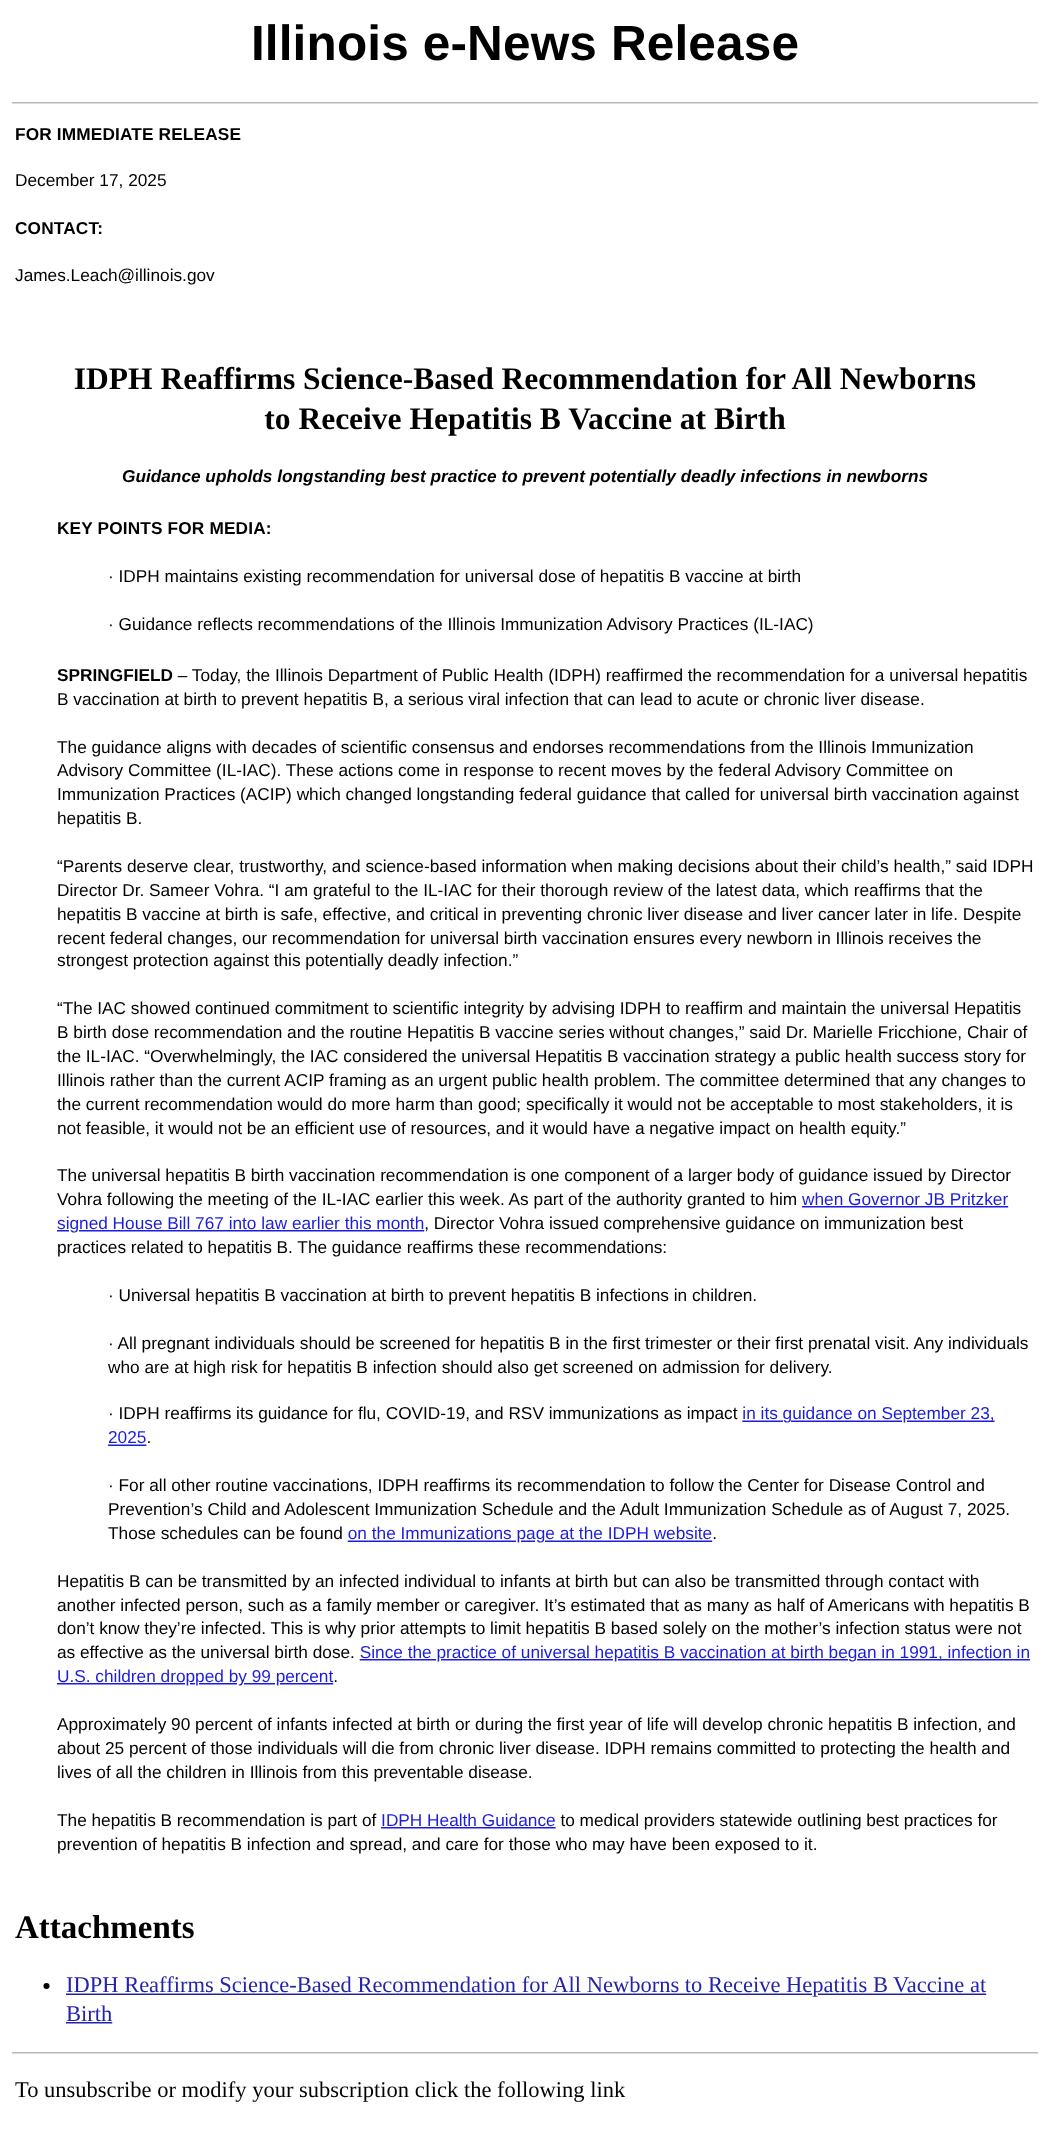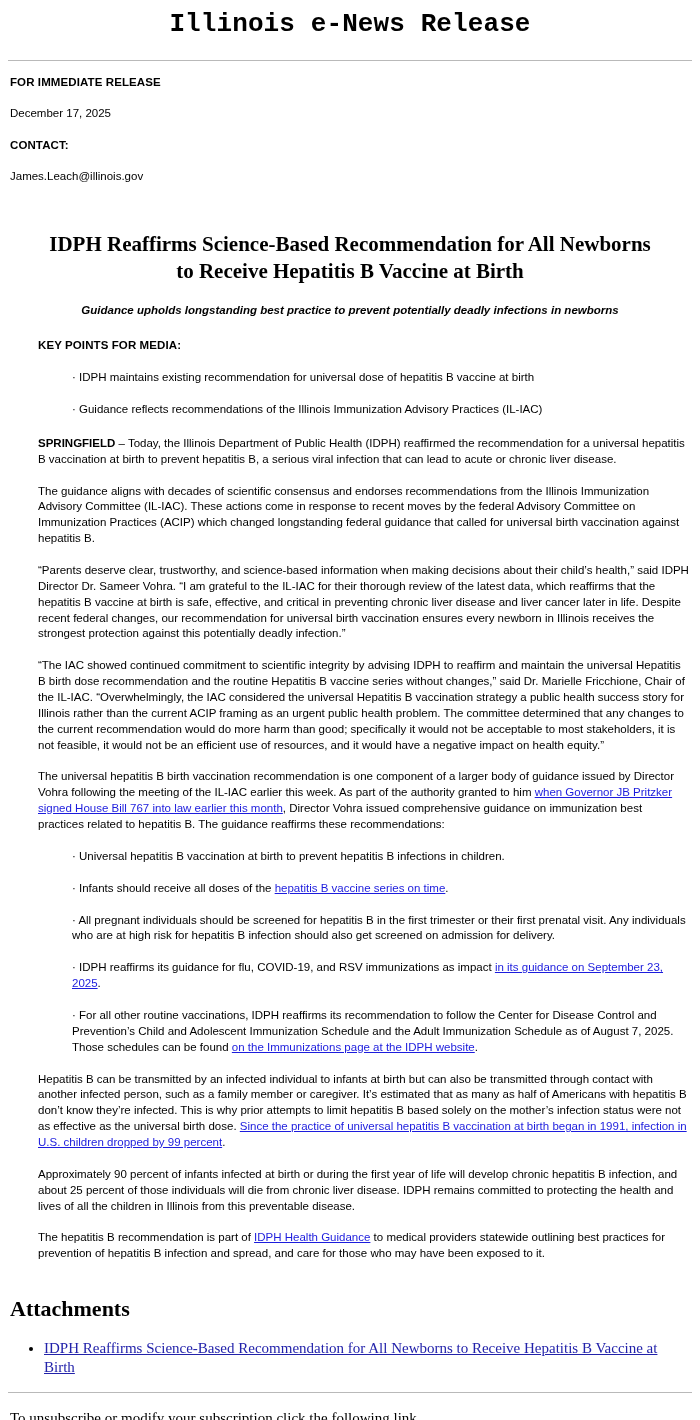--- a/index.html
+++ b/index.html
@@ -18,23 +18,23 @@
     box-sizing: border-box;
     padding: 0;
   }
 
   
   .masthead {
     text-align: center;
     padding: 10px 0 14px 0;
   }
   .masthead-title {
-    font-family: Liberation Mono, monospace;
-    font-weight: bold;
-    font-size: 26px;
+    font-family: Liberation Sans, sans-serif;
+    font-weight: bold;
+    font-size: 33px;
     line-height: 1.15;
     letter-spacing: 0.1px;
   }
   hr.rule {
     border: 0;
     border-top: 1px solid #b9b9b9;
     margin: 6px 8px 14px 8px;
   }
   hr.rule-foot {
     border: 0;
@@ -184,21 +184,20 @@
     <p class="para">The guidance aligns with decades of scientific consensus and endorses recommendations from the Illinois Immunization Advisory Committee (IL-IAC). These actions come in response to recent moves by the federal Advisory Committee on Immunization Practices (ACIP) which changed longstanding federal guidance that called for universal birth vaccination against hepatitis B.</p>
 
     <p class="para">“Parents deserve clear, trustworthy, and science-based information when making decisions about their child’s health,” said IDPH Director Dr. Sameer Vohra. “I am grateful to the IL-IAC for their thorough review of the latest data, which reaffirms that the hepatitis B vaccine at birth is safe, effective, and critical in preventing chronic liver disease and liver cancer later in life. Despite recent federal changes, our recommendation for universal birth vaccination ensures every newborn in Illinois receives the strongest protection against this potentially deadly infection.”</p>
 
     <p class="para">“The IAC showed continued commitment to scientific integrity by advising IDPH to reaffirm and maintain the universal Hepatitis B birth dose recommendation and the routine Hepatitis B vaccine series without changes,” said Dr. Marielle Fricchione, Chair of the IL-IAC. “Overwhelmingly, the IAC considered the universal Hepatitis B vaccination strategy a public health success story for Illinois rather than the current ACIP framing as an urgent public health problem. The committee determined that any changes to the current recommendation would do more harm than good; specifically it would not be acceptable to most stakeholders, it is not feasible, it would not be an efficient use of resources, and it would have a negative impact on health equity.”</p>
 
     <p class="para"><span>The universal hepatitis B birth vaccination recommendation is one component of a larger body of guidance issued by Director Vohra following the meeting of the IL-IAC earlier this week. As part of the authority granted to him </span><a class="ilink" href="#">when Governor JB Pritzker signed House Bill 767 into law earlier this month</a><span>, Director Vohra issued comprehensive guidance on immunization best practices related to hepatitis B. The guidance reaffirms these recommendations:</span></p>
 
     <div class="bullet indented">· Universal hepatitis B vaccination at birth to prevent hepatitis B infections in children.</div>
 
-    <div class="bullet indented"><span>· Infants should receive all doses of the </span><a class="ilink" href="#">hepatitis B vaccine series on time</a><span>.</span></div>
 
     <div class="bullet indented">· All pregnant individuals should be screened for hepatitis B in the first trimester or their first prenatal visit. Any individuals who are at high risk for hepatitis B infection should also get screened on admission for delivery.</div>
 
     <div class="bullet indented"><span>· IDPH reaffirms its guidance for flu, COVID-19, and RSV immunizations as impact </span><a class="ilink" href="#">in its guidance on September 23, 2025</a><span>.</span></div>
 
     <div class="bullet indented"><span>· For all other routine vaccinations, IDPH reaffirms its recommendation to follow the Center for Disease Control and Prevention’s Child and Adolescent Immunization Schedule and the Adult Immunization Schedule as of August 7, 2025. Those schedules can be found </span><a class="ilink" href="#">on the Immunizations page at the IDPH website</a><span>.</span></div>
 
     <p class="para"><span>Hepatitis B can be transmitted by an infected individual to infants at birth but can also be transmitted through contact with another infected person, such as a family member or caregiver. It’s estimated that as many as half of Americans with hepatitis B don’t know they’re infected. This is why prior attempts to limit hepatitis B based solely on the mother’s infection status were not as effective as the universal birth dose. </span><a class="ilink" href="#">Since the practice of universal hepatitis B vaccination at birth began in 1991, infection in U.S. children dropped by 99 percent</a><span>.</span></p>
 
     <p class="para">Approximately 90 percent of infants infected at birth or during the first year of life will develop chronic hepatitis B infection, and about 25 percent of those individuals will die from chronic liver disease. IDPH remains committed to protecting the health and lives of all the children in Illinois from this preventable disease.</p>

